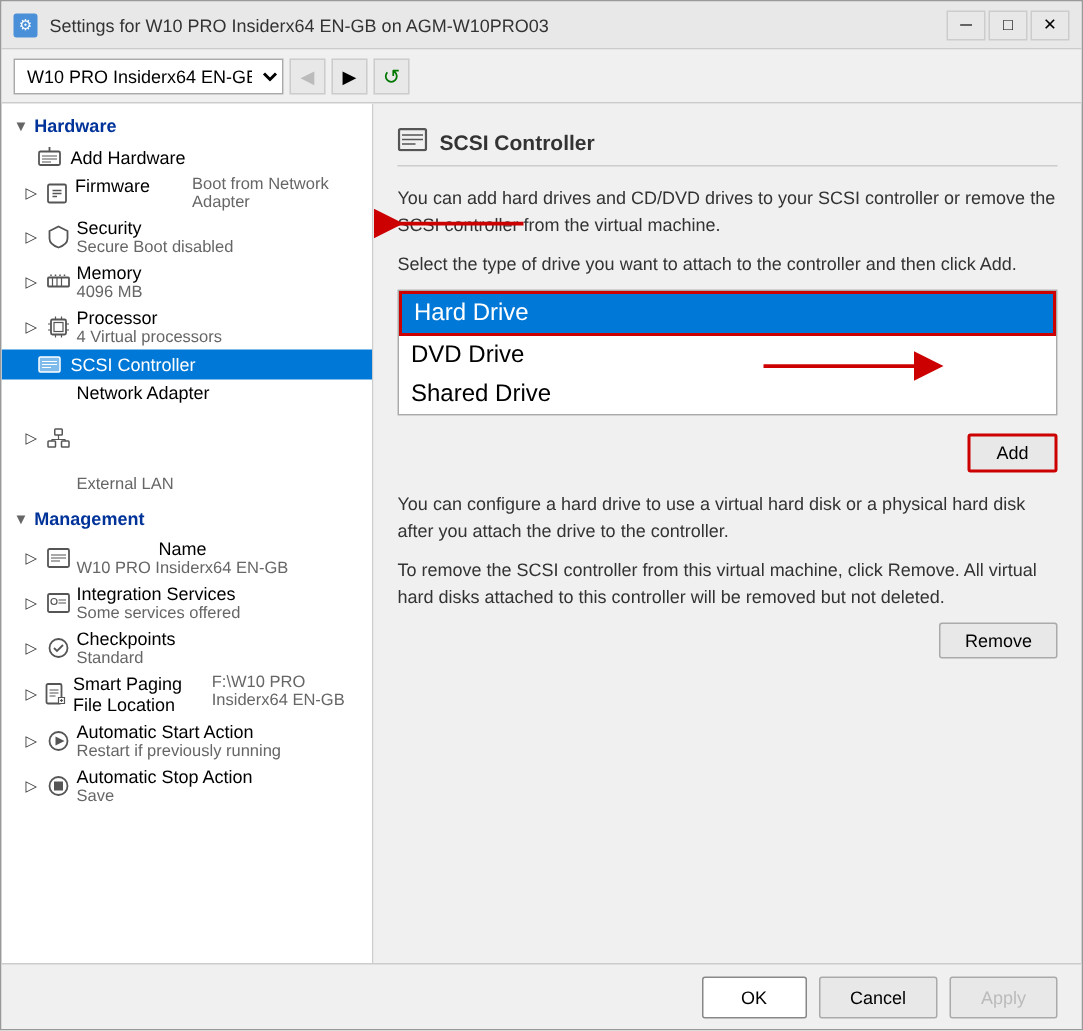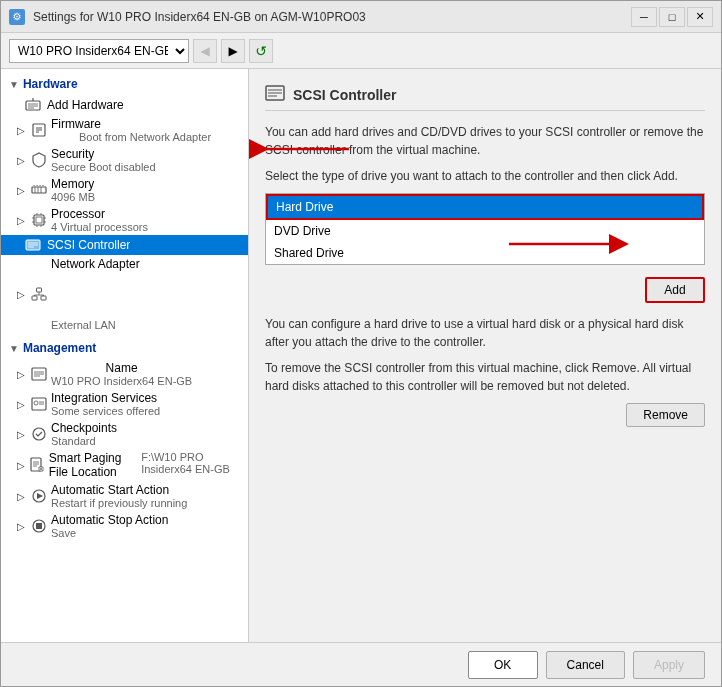--- a/index.html
+++ b/index.html
@@ -34,21 +34,21 @@
     .item-icon { width: 16px; height: 16px; flex-shrink: 0; display: flex; align-items: center; justify-content: center; }
 
     .sidebar-tree-item { display: flex; flex-direction: column; }
     .sidebar-tree-header { display: flex; align-items: center; gap: 4px; padding: 2px 8px 2px 16px; cursor: pointer; }
     .expand-icon { font-size: 10px; color: #333; width: 10px; }
 
     .main-panel { flex: 1; padding: 16px; overflow-y: auto; background: #f0f0f0; }
     .panel-text { font-size: 12px; color: #333; line-height: 1.5; margin-bottom: 8px; }
 
     .drive-list { border: 1px solid #aaa; background: white; margin-bottom: 12px; }
-    .drive-item { padding: 4px 8px; font-size: 12px; cursor: pointer; }
+    .drive-item { padding: 4px 8px; font-size: 16px; cursor: pointer; }
     .drive-item.selected { background: #0078d7; color: white; border: 2px solid #cc0000; }
 
     .add-section { display: flex; justify-content: flex-end; margin-bottom: 12px; position: relative; }
     .add-btn { padding: 4px 16px; background: #e8e8e8; border: 1px solid #aaa; cursor: pointer; font-size: 12px; min-width: 60px; border-radius: 2px; }
     .add-btn-highlight { border: 2px solid #cc0000 !important; }
 
     .remove-section { display: flex; justify-content: flex-end; }
     .remove-btn { padding: 4px 16px; background: #e8e8e8; border: 1px solid #aaa; cursor: pointer; font-size: 12px; min-width: 60px; border-radius: 2px; }
 
     .footer { height: 44px; background: #f0f0f0; border-top: 1px solid #ccc; display: flex; align-items: center; justify-content: flex-end; padding: 0 16px; gap: 8px; }
@@ -111,21 +111,21 @@
         <div class="sidebar-tree-header">
           <span class="expand-icon">▷</span>
           <div class="item-icon">
             <svg width="16" height="16" viewBox="0 0 16 16">
                 <rect x="2" y="2" width="12" height="12" rx="1" fill="none" stroke="#555" stroke-width="1.2"></rect>
                 <line x1="5" y1="6" x2="11" y2="6" stroke="#555" stroke-width="1"></line>
                 <line x1="5" y1="8" x2="11" y2="8" stroke="#555" stroke-width="1"></line>
                 <line x1="5" y1="10" x2="8" y2="10" stroke="#555" stroke-width="1"></line>
               </svg>
           </div>
-          <div style="display:flex;flex-direction:column;">
+          <div style="display:flex;flex-direction:row;">
             <span class="sidebar-item-title">Firmware</span>
             <span class="sidebar-item-subtitle" style="padding-left:0;margin-left:28px;">Boot from Network Adapter</span>
           </div>
         </div>
       </div>
 
       <div class="sidebar-tree-item">
         <div class="sidebar-tree-header">
           <span class="expand-icon">▷</span>
           <div class="item-icon">

